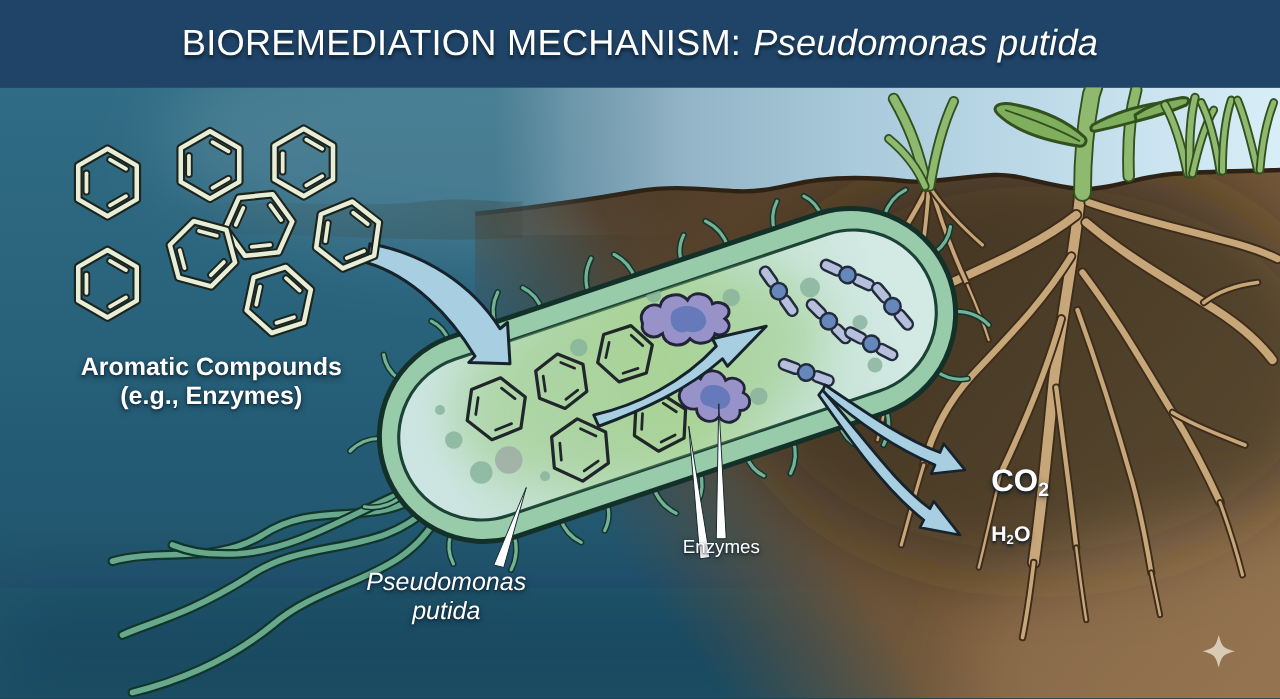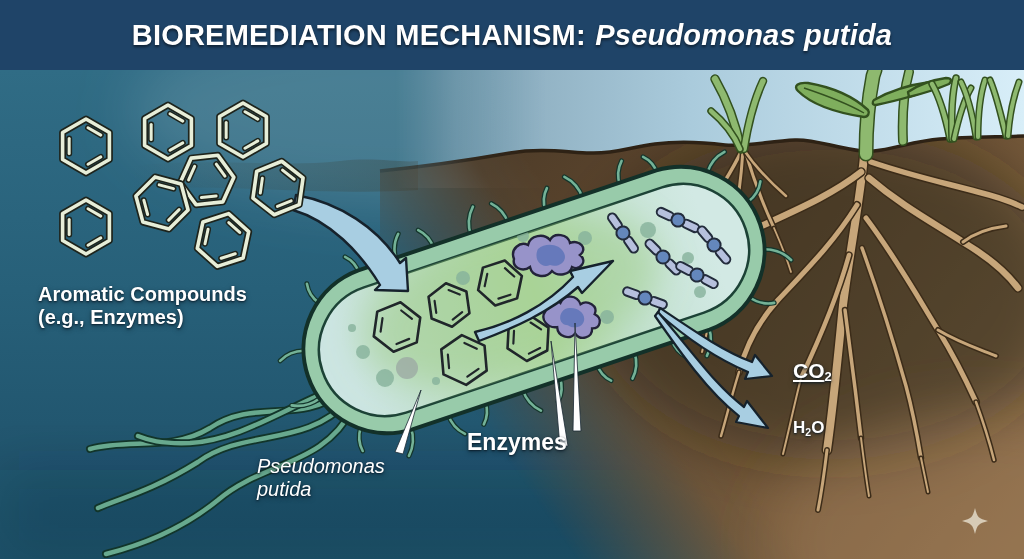--- a/index.html
+++ b/index.html
@@ -1,31 +1,31 @@
 <!DOCTYPE html>
 <html style="--title_bar: #1f4468; --water: #27607a; --sky: #cfe9f5; --soil: #63492f; --soil_line: #2e2215; --cell_membrane: #98cbaa; --cell_interior: #c6e3d5; --enzyme_purple: #9793c9; --enzyme_core: #5d74b8; --arrow_blue: #a8cee2; --benzene_pale: #e7eed8; --plant_green: #8eb96f; --root_tan: #c7a67a; --label_text: #ffffff;"><head>
 <meta charset="utf-8">
 <style>
   html,body{margin:0;padding:0;background:#111;}
   #stage{position:relative;width:1024px;height:559px;overflow:hidden;
          font-family:"Liberation Sans","DejaVu Sans",sans-serif;background:var(--water,#27607a);}
   #titlebar{position:absolute;left:0;top:0;width:1024px;height:70px;
             background:var(--title_bar,#1f4468);display:flex;align-items:center;justify-content:center;
             box-shadow:0 1px 0 rgba(0,0,0,.35);}
-  #titlebar .t{color:var(--label_text,#fff);font-size:29px;font-weight:bold;letter-spacing:.2px;
+  #titlebar .t{color:var(--label_text,#fff);font-size:29px;font-weight:normal;letter-spacing:.2px;
                text-shadow:0 2px 3px rgba(0,0,0,.55);white-space:pre;}
   #titlebar .sp{font-style:italic;margin-left:.33em;}
   svg{position:absolute;left:0;top:70px;}
-  .lbl{position:absolute;color:var(--label_text,#fff);text-align:left;line-height:1.15;
+  .lbl{position:absolute;color:var(--label_text,#fff);text-align:center;line-height:1.15;
        text-shadow:0 1px 2px rgba(8,24,36,.85),0 2px 5px rgba(8,24,36,.5);}
   #lbl-aromatic{left:38px;top:283px;width:262px;font-size:20px;font-weight:bold;}
   #lbl-organism{left:257px;top:455px;width:200px;font-size:20px;font-weight:normal;font-style:italic;}
   #lbl-enzymes{left:467px;top:429px;width:220px;font-size:20px;}
-  #lbl-enzymes .l1{font-weight:bold;font-size:23px;}
-  #lbl-co2{left:793px;top:359px;font-size:21px;font-weight:bold;text-decoration:underline;}
+  #lbl-enzymes .l1{font-weight:normal;font-size:15px;}
+  #lbl-co2{left:793px;top:371px;font-size:25px;font-weight:bold;}
   #lbl-h2o{left:793px;top:418px;font-size:17px;font-weight:bold;}
   .sub{font-size:.62em;vertical-align:-0.24em;font-weight:inherit;}
 </style>
 </head>
 <body>
 
 <div id="stage">
 
   <div id="titlebar">
     <div class="t"><span>BIOREMEDIATION MECHANISM:</span><span class="sp">Pseudomonas putida</span></div>

